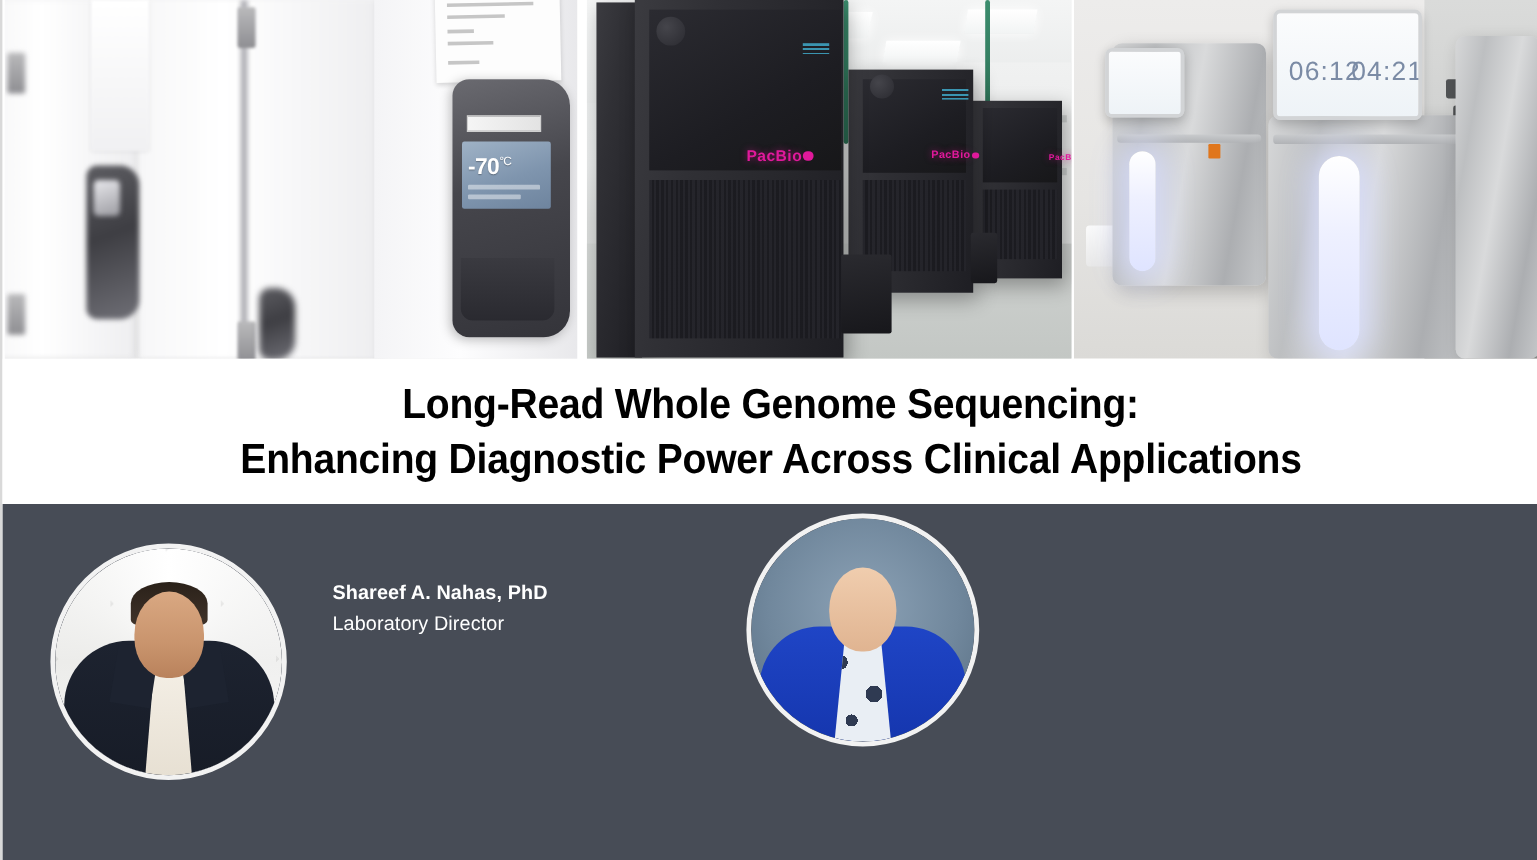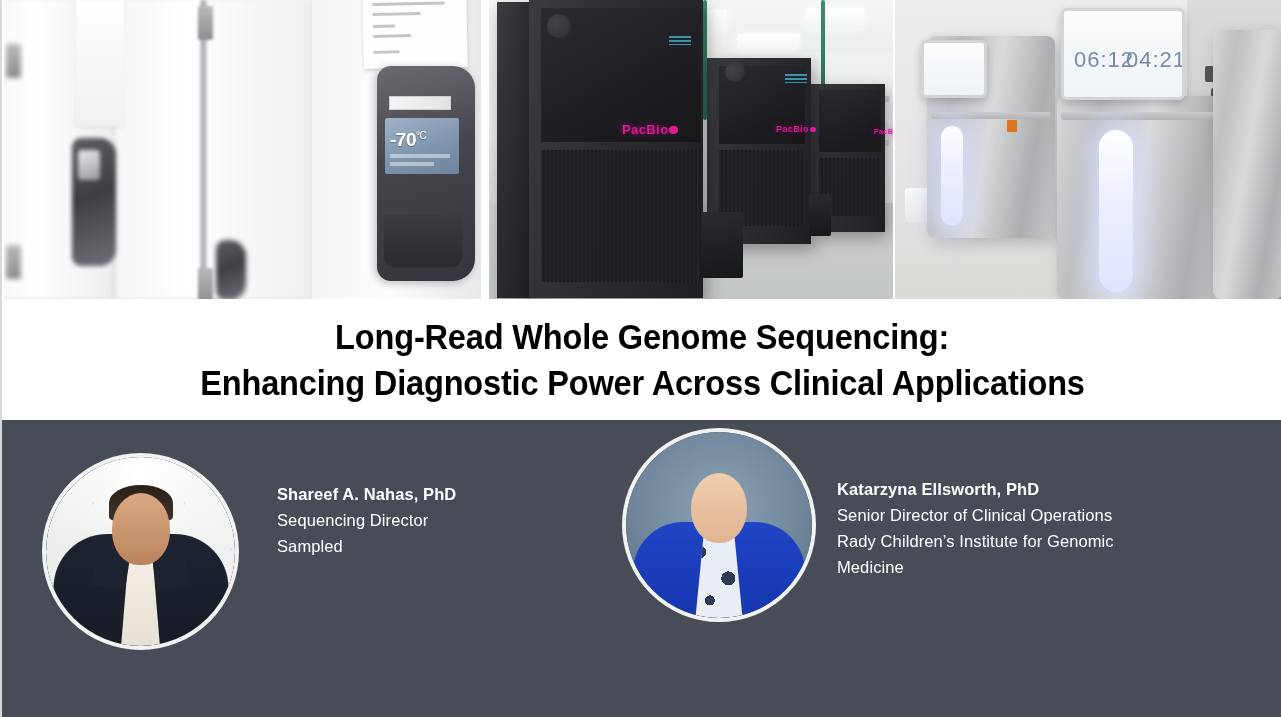--- a/index.html
+++ b/index.html
@@ -577,39 +577,32 @@
           <div class="av1-shirt"></div>
           <div class="av1-collarL"></div>
           <div class="av1-collarR"></div>
           <div class="av1-hair"></div>
           <div class="av1-face"></div>
         </div>
       </div>
 
       <div class="sp-text sp-text-1">
         <div class="sp-name">Shareef A. Nahas, PhD</div>
-        <div class="sp-line">Sequencing Director</div>
-        <div class="sp-line">Sampled</div>
+        <div class="sp-line">Laboratory Director</div>
       </div>
 
     </div>
 
     <div class="speaker speaker-2">
       <div class="avatar avatar-2">
         <div class="av-inner">
           <div class="av2-bg"></div>
           <div class="av2-body"></div>
           <div class="av2-top"></div>
           <div class="av2-hair"></div>
           <div class="av2-face"></div>
         </div>
       </div>
 
-      <div class="sp-text sp-text-2">
-        <div class="sp-name">Katarzyna Ellsworth, PhD</div>
-        <div class="sp-line">Senior Director of Clinical Operations</div>
-        <div class="sp-line">Rady Children’s Institute for Genomic</div>
-        <div class="sp-line">Medicine</div>
-      </div>
 
     </div>
   </div>
 </div>
 
 </body></html>

